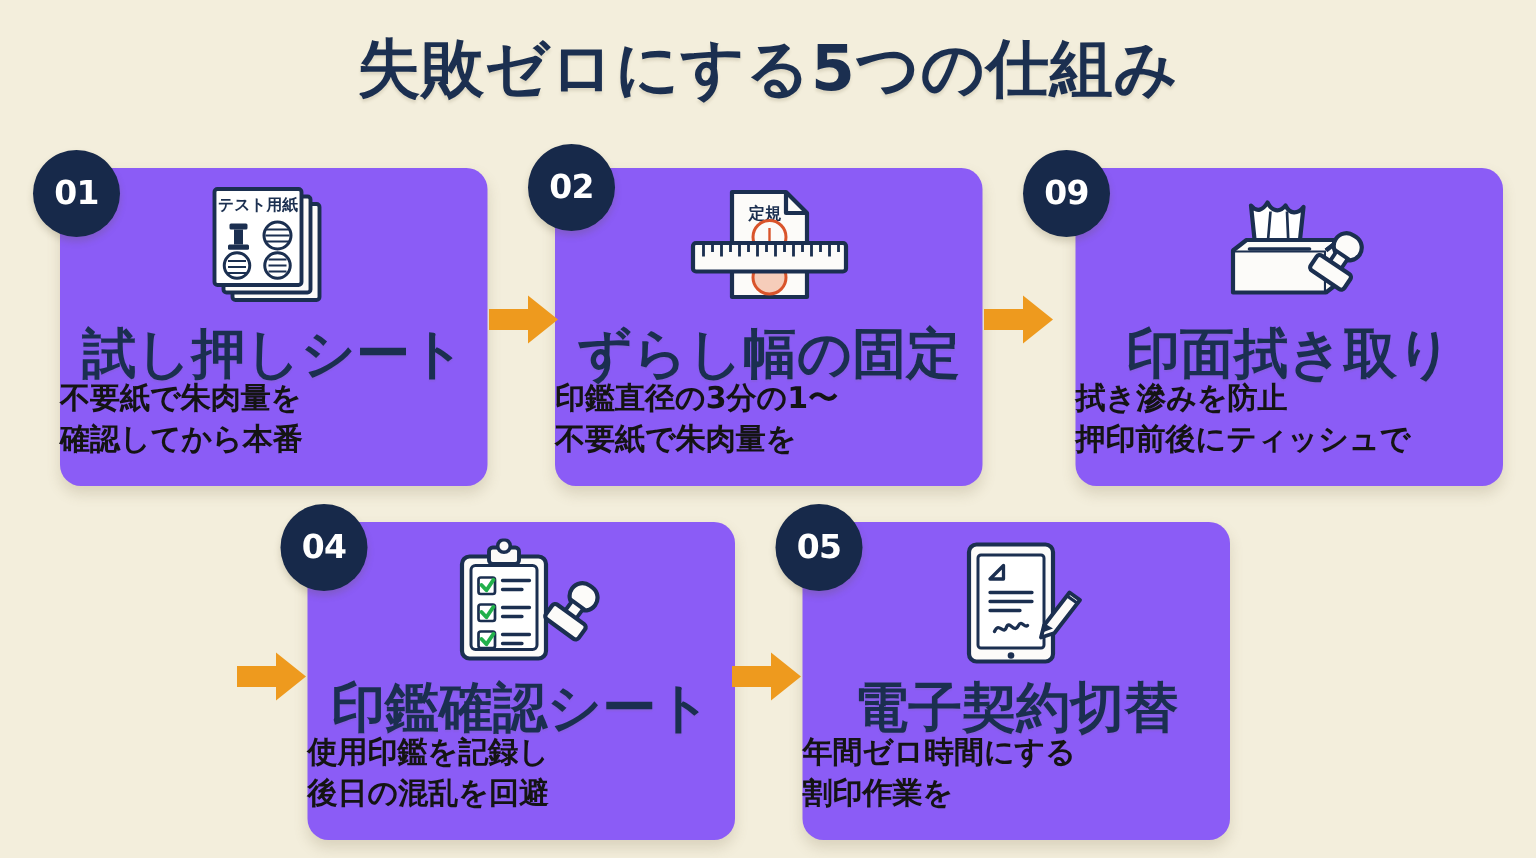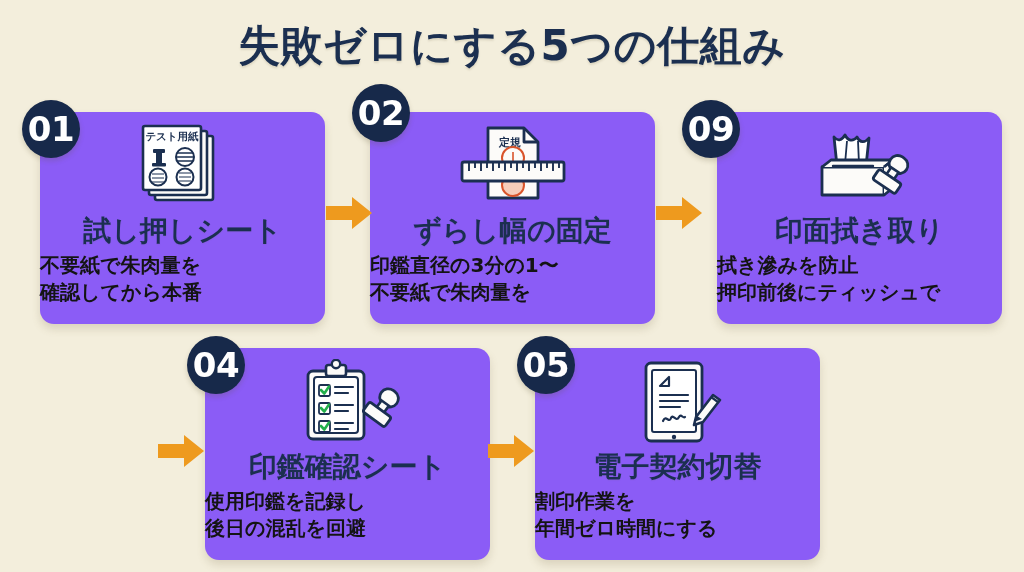--- a/index.html
+++ b/index.html
@@ -51,21 +51,21 @@
     align-items: center;
     justify-content: center;
   }
 
   .card-heading {
     position: absolute;
     top: 100px;
     left: 0;
     width: 285px;
     text-align: center;
-    font-size: 28px;
+    font-size: 36px;
     font-weight: 900;
     color: #1B2F50;
     letter-spacing: 0px;
     text-shadow: 0 1px 1px rgba(120,110,80,0.10);
     white-space: nowrap;
   }
 
   .card-sub {
     position: absolute;
     top: 140px;
@@ -79,21 +79,21 @@
   .card-sub span { display: block; white-space: nowrap; }
 
   
   .badge {
     position: absolute;
     width: 58px;
     height: 58px;
     border-radius: 50%;
     background: #17294A;
     color: #FFFFFF;
-    font-size: 34px;
+    font-size: 22px;
     font-weight: 900;
     display: flex;
     align-items: center;
     justify-content: center;
     letter-spacing: -0.5px;
     box-shadow: 0 3px 5px rgba(90,80,50,0.22);
     z-index: 5;
   }
 
   
@@ -106,21 +106,21 @@
   .arrow svg { display: block; width: 100%; height: 100%; }
 
   
   #card-1 { left: 40px;  top: 112px; }
   #card-2 { left: 370px; top: 112px; }
   #card-3 { left: 700px; top: 112px; margin-left: 17px; }
   #card-4 { left: 205px; top: 348px; }
   #card-5 { left: 535px; top: 348px; padding-left: 12px; }
 
   #badge-1 { left: 22px;  top: 100px; }
-  #badge-2 { left: 352px; top: 84px; }
+  #badge-2 { left: 352px; top: 96px; }
   #badge-3 { left: 682px; top: 100px; }
   #badge-4 { left: 187px; top: 336px; }
   #badge-5 { left: 517px; top: 336px; }
 
   #arrow-1 { left: 326px; top: 196px; }
   #arrow-2 { left: 656px; top: 196px; }
   #arrow-3 { left: 158px; top: 434px; }
   #arrow-4 { left: 488px; top: 434px; }
 </style>
 </head>
@@ -258,22 +258,22 @@
       <path d="M33 62c3-7 6 3 8-3 2-5 5 5 8-1 2-4 4 2 6 0" stroke="#1B2F50" stroke-width="2.2" fill="none" stroke-linecap="round"></path>
       <g transform="rotate(0 0 0)">
         <path d="M66 58l17-22 7 5-17 22-9 3z" stroke="#1B2F50" stroke-width="2.6" fill="#FCFBF9" stroke-linejoin="round"></path>
         <path d="M81 38l7 5" stroke="#1B2F50" stroke-width="2.2"></path>
         <path d="M64 63l3-6 5 3z" fill="#1B2F50"></path>
       </g>
     </svg>
   </div>
   <div class="card-heading">電子契約切替</div>
   <div class="card-sub">
+    <span>年間ゼロ時間にする</span>
     <span>割印作業を</span>
-    <span>年間ゼロ時間にする</span>
   </div>
 </div>
 <div class="badge" id="badge-5">05</div>
 
 <div class="arrow" id="arrow-1">
   <svg viewBox="0 0 46 34">
       <path d="M0 10h26V1l20 16-20 16v-9H0z" fill="#EE9A1E"></path>
     </svg>
 </div>
 <div class="arrow" id="arrow-2">

